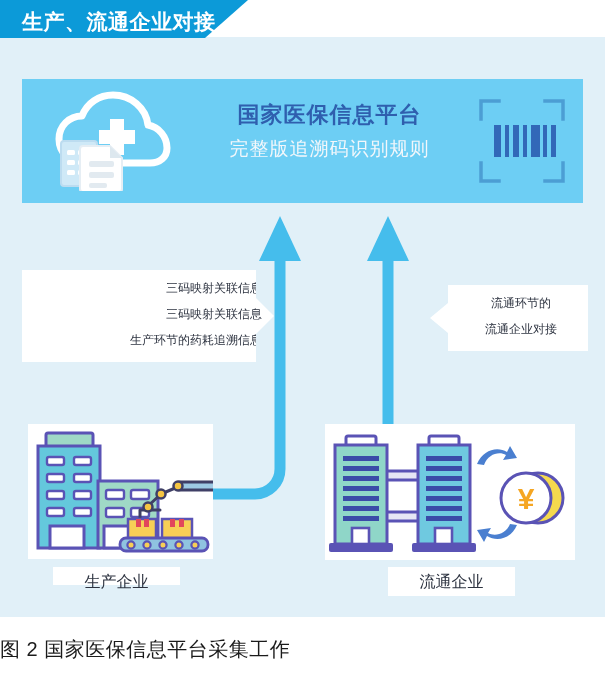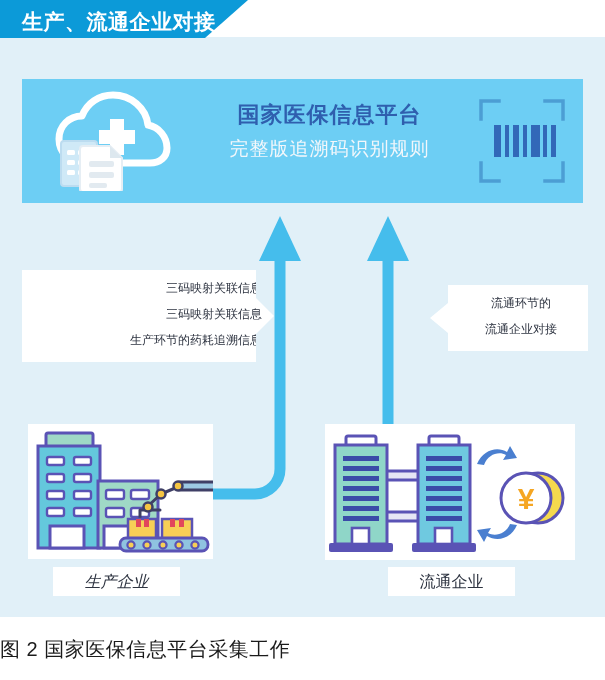--- a/index.html
+++ b/index.html
@@ -184,22 +184,21 @@
     color: #2d3340;
     font-size: 16px;
     text-align: center;
     line-height: 29px;
     white-space: nowrap;
   }
   .entity-label-production {
     left: 53px;
     top: 567px;
     width: 127px;
-    height: 29px;
-    font-style: italic;
+    height: 18px;
   }
   .entity-label-distribution {
     left: 388px;
     top: 567px;
     width: 127px;
     height: 29px;
   }
 
   
   .figure-caption {

